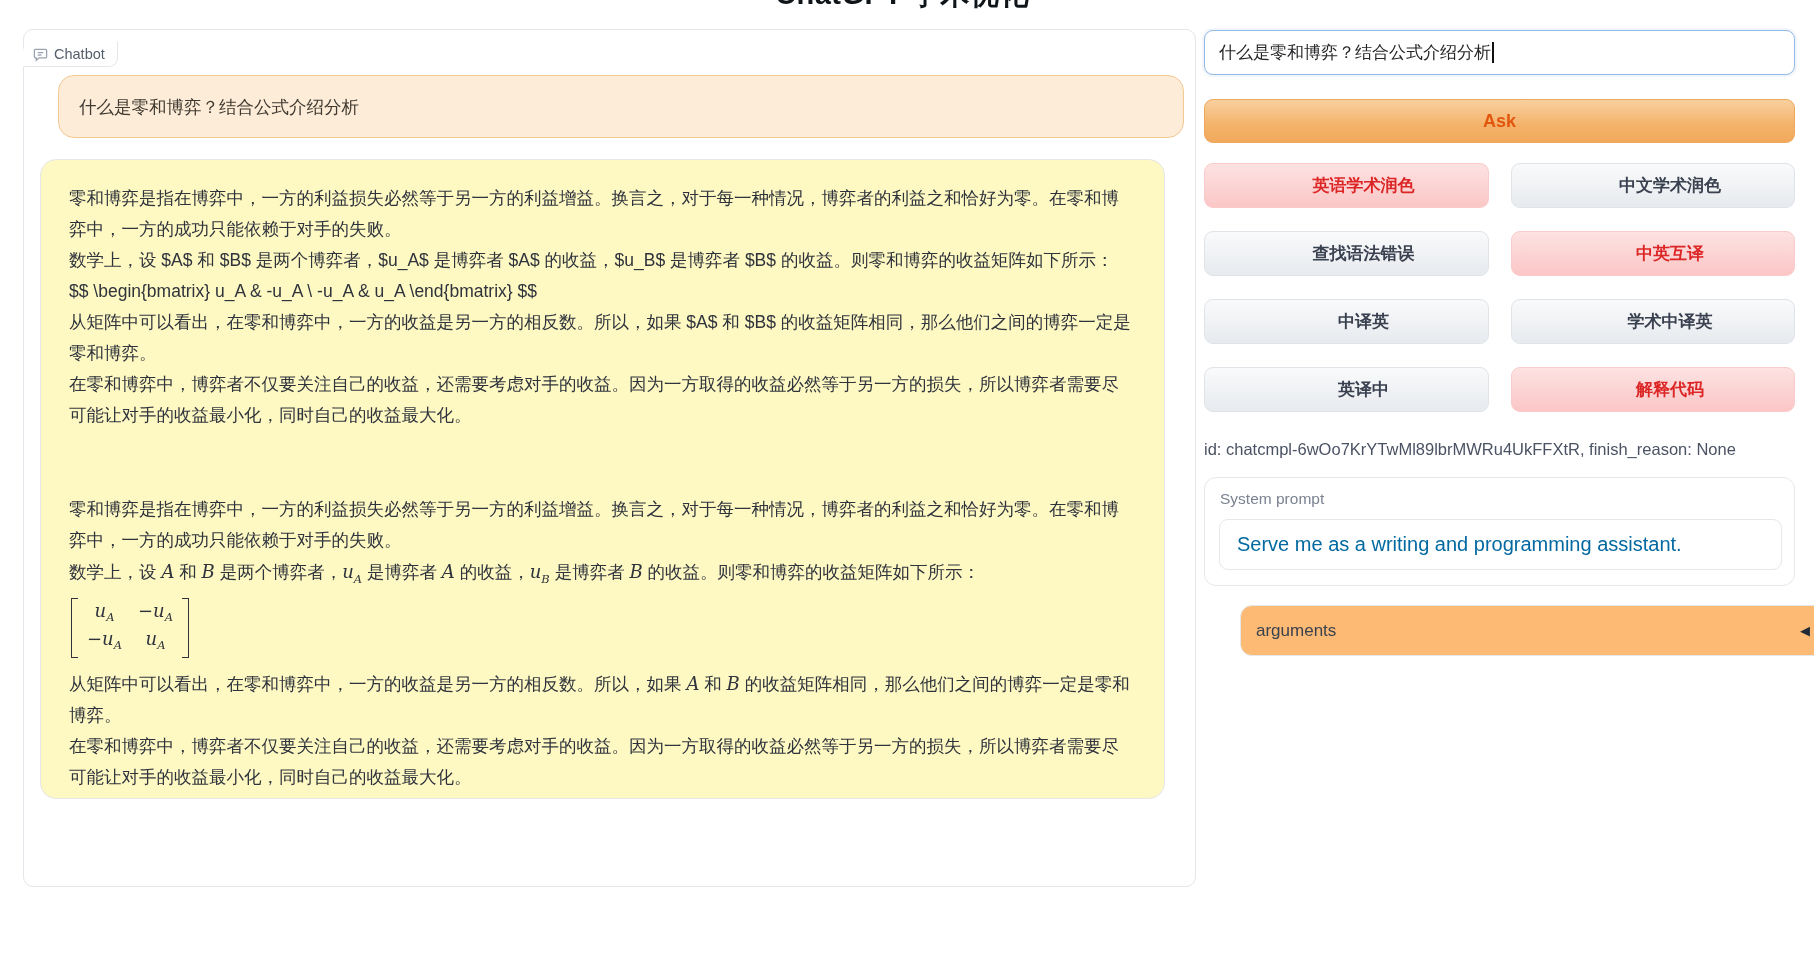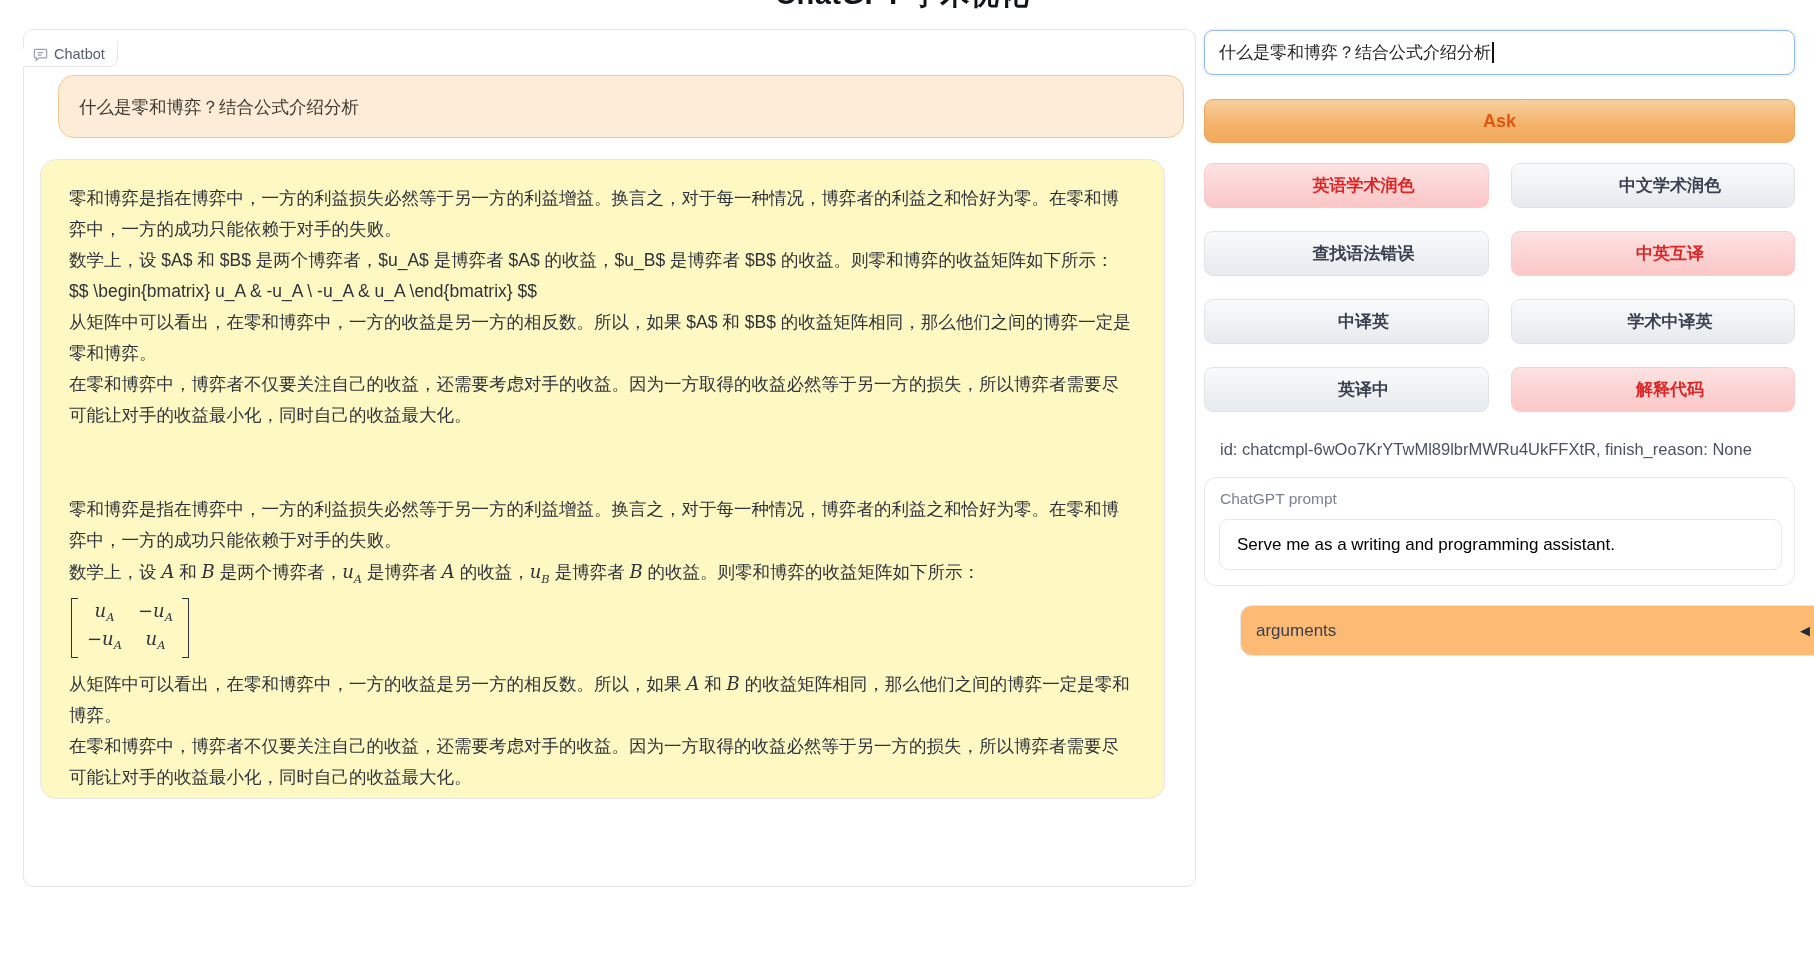--- a/index.html
+++ b/index.html
@@ -61,28 +61,28 @@
           font-family:inherit; font-size:17px; font-weight:700;padding-left:34px; }
   .qbtn.gray { background:linear-gradient(180deg,#f9fafb 0%,#e7eaee 100%);
                border:1px solid #e0e3e8; color:#39404f; }
   .qbtn.pink { background:linear-gradient(180deg,#fde2e2 0%,#fbc6c6 100%);
                border:1px solid #fbcaca; color:#dc2626; }
   .col-l { left:1204px; width:285px; }
   .col-r { left:1511px; width:284px; }
   .row-0 { top:163px; } .row-1 { top:231px; } .row-2 { top:299px; } .row-3 { top:367px; }
 
   .status-line { position:absolute; left:1204px; top:440px; width:591px;
-                 font-size:16.5px; color:#4a5263;margin-left:16px; }
+                 font-size:16.5px; color:#4a5263; }
 
   .sys-group { position:absolute; left:1204px; top:477px; width:591px; height:109px;
                border:1px solid #e5e7eb; border-radius:12px; background:#fff; }
   .sys-label { position:absolute; left:15px; top:12px; font-size:15.5px; color:#7a8290; }
   .sys-input { position:absolute; left:14px; top:41px; width:563px; height:51px;
                border:1px solid #e5e7eb; border-radius:9px; background:#fff;
-               display:flex; align-items:center; padding:0 17px; font-size:17px; color:#000000; }
+               display:flex; align-items:center; padding:0 17px; font-size:20px; color:#0369a1; }
 
   .accordion { position:absolute; left:1240px; top:605px; width:591px; height:51px;
                border:1px solid #e5e7eb; border-radius:12px; background:#fdba74;
                display:flex; align-items:center; justify-content:space-between;
                padding:0 20px 0 15px; cursor:pointer; }
   .acc-label { font-size:17px; color:#3a414f; }
   .acc-arrow { font-size:13px; color:#1f2937; }
 </style>
 </head>
 <body>
@@ -150,21 +150,21 @@
   <button class="qbtn gray col-l row-1">查找语法错误</button>
   <button class="qbtn pink col-r row-1">中英互译</button>
   <button class="qbtn gray col-r row-2">学术中译英</button>
   <button class="qbtn gray col-l row-2">中译英</button>
   <button class="qbtn gray col-l row-3">英译中</button>
   <button class="qbtn pink col-r row-3">解释代码</button>
 
   <div class="status-line">id: chatcmpl-6wOo7KrYTwMl89lbrMWRu4UkFFXtR, finish_reason: None</div>
 
   <div class="sys-group">
-    <div class="sys-label">ChatGPT prompt</div>
+    <div class="sys-label">System prompt</div>
     <div class="sys-input" role="textbox">
       <span>Serve me as a writing and programming assistant.</span>
     </div>
   </div>
 
   <div class="accordion">
     <span class="acc-label">arguments</span>
     <span class="acc-arrow">◀</span>
   </div>
 

